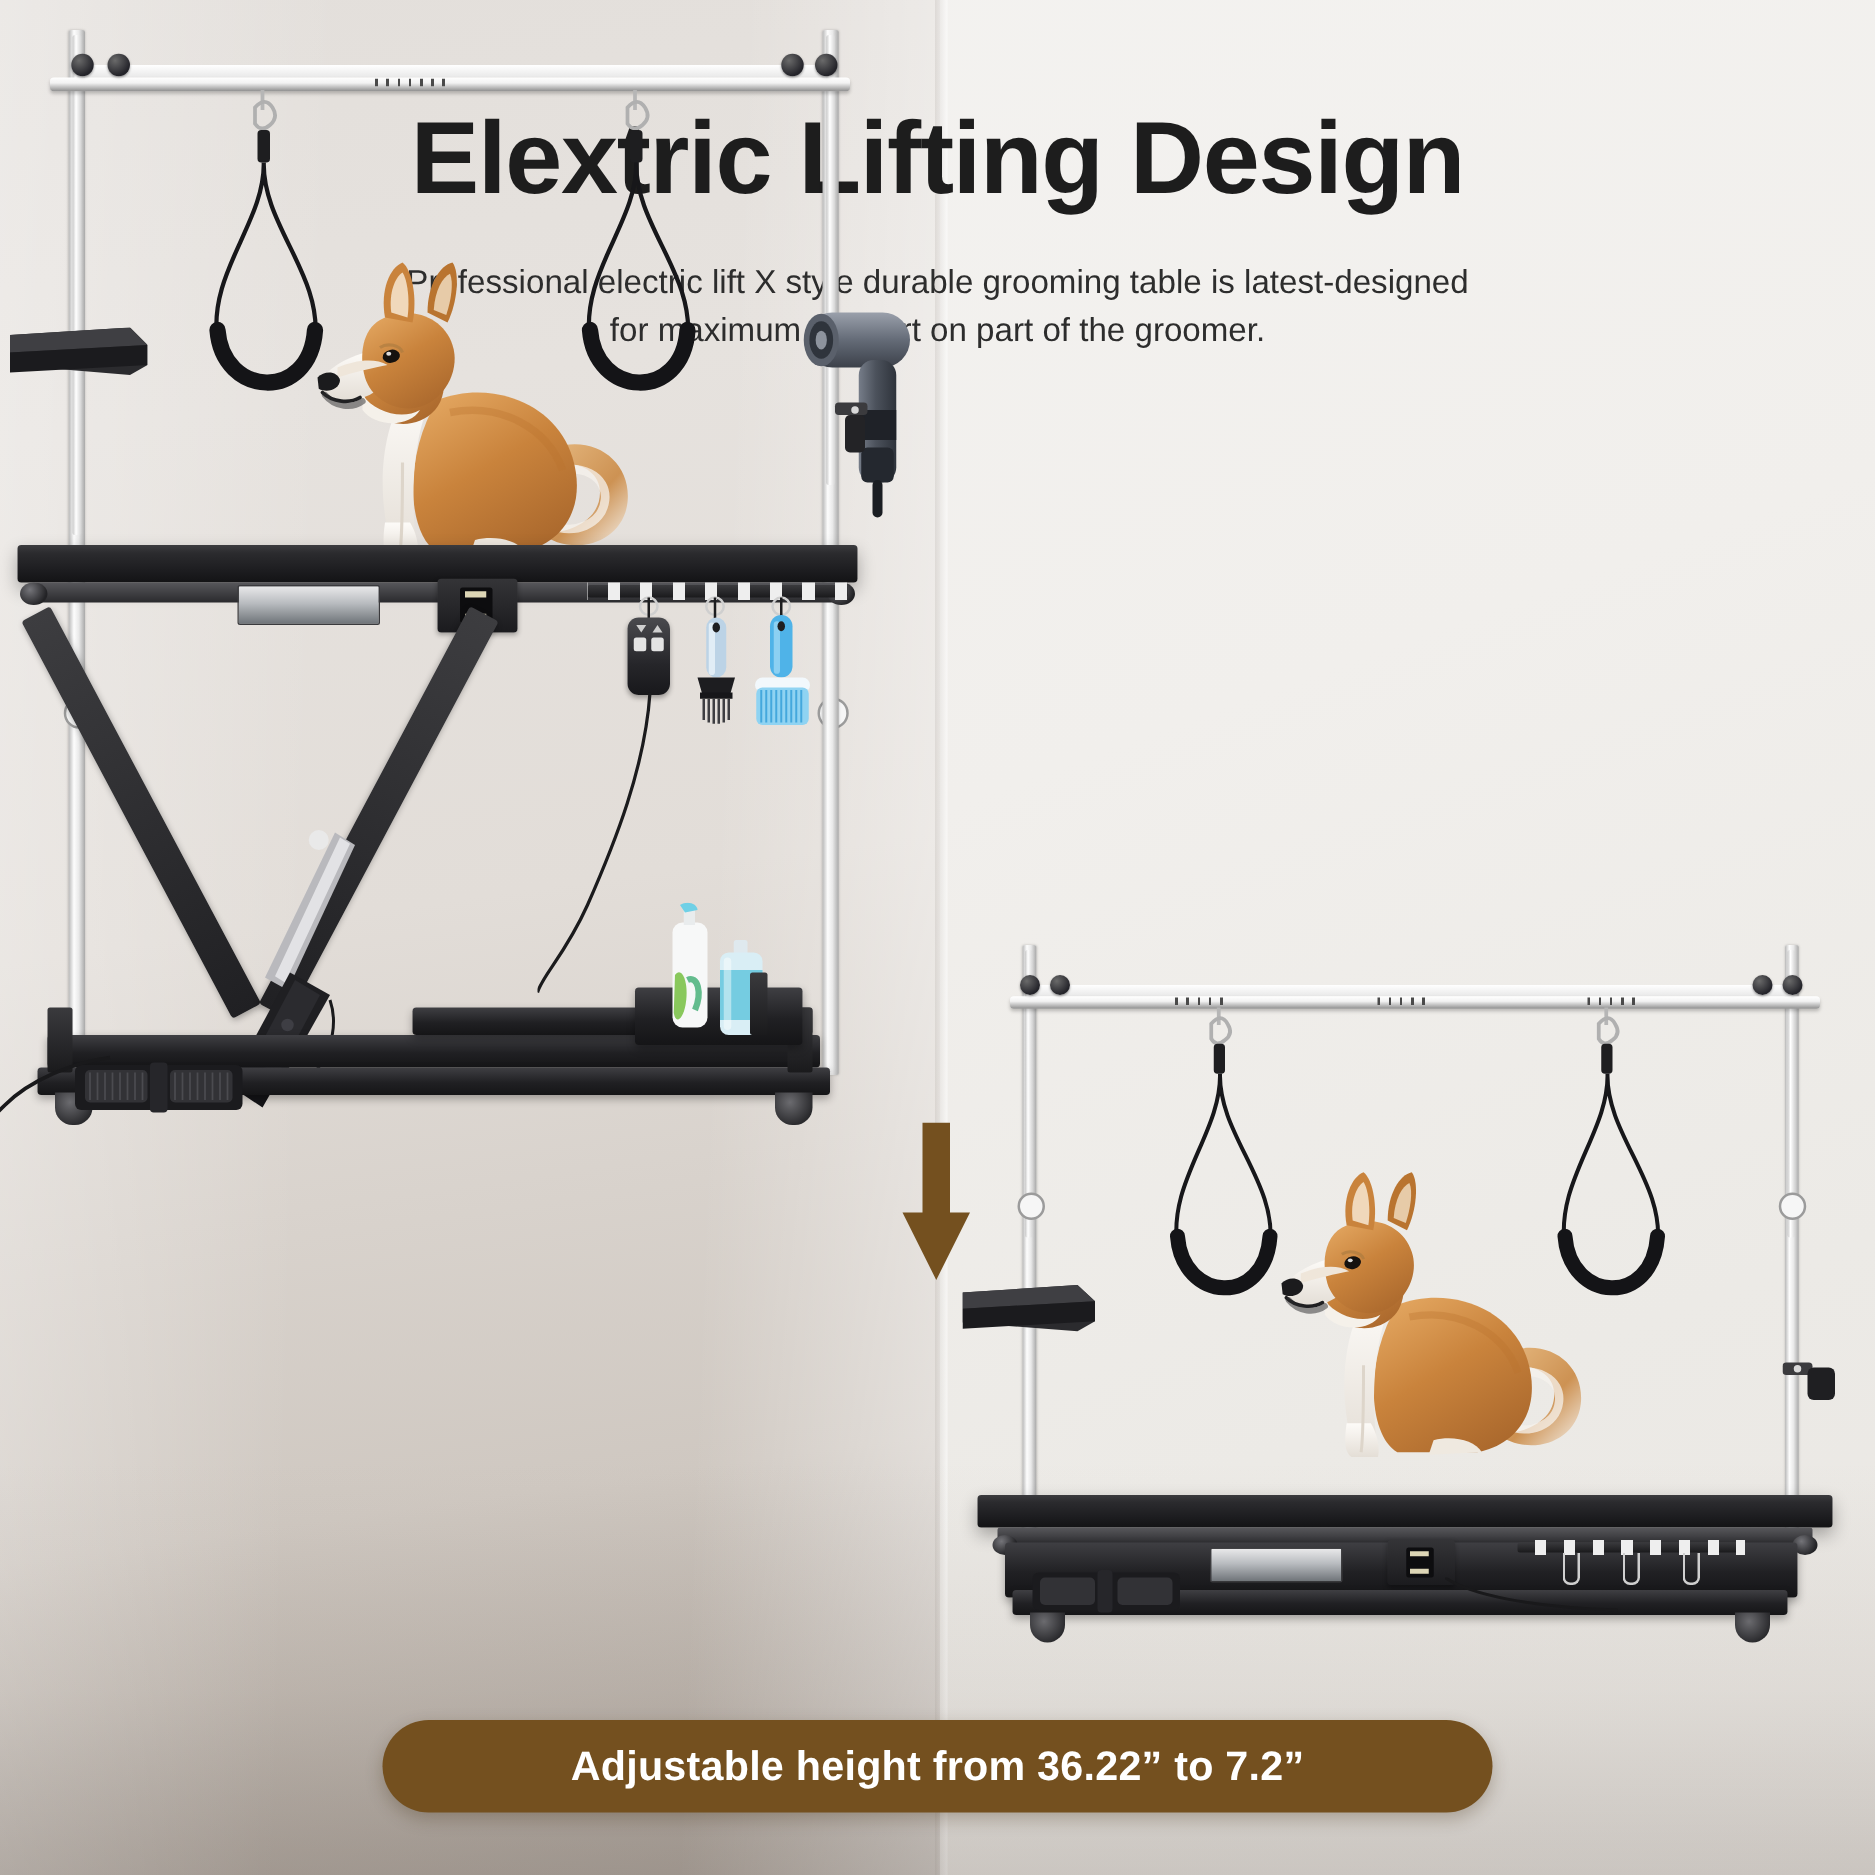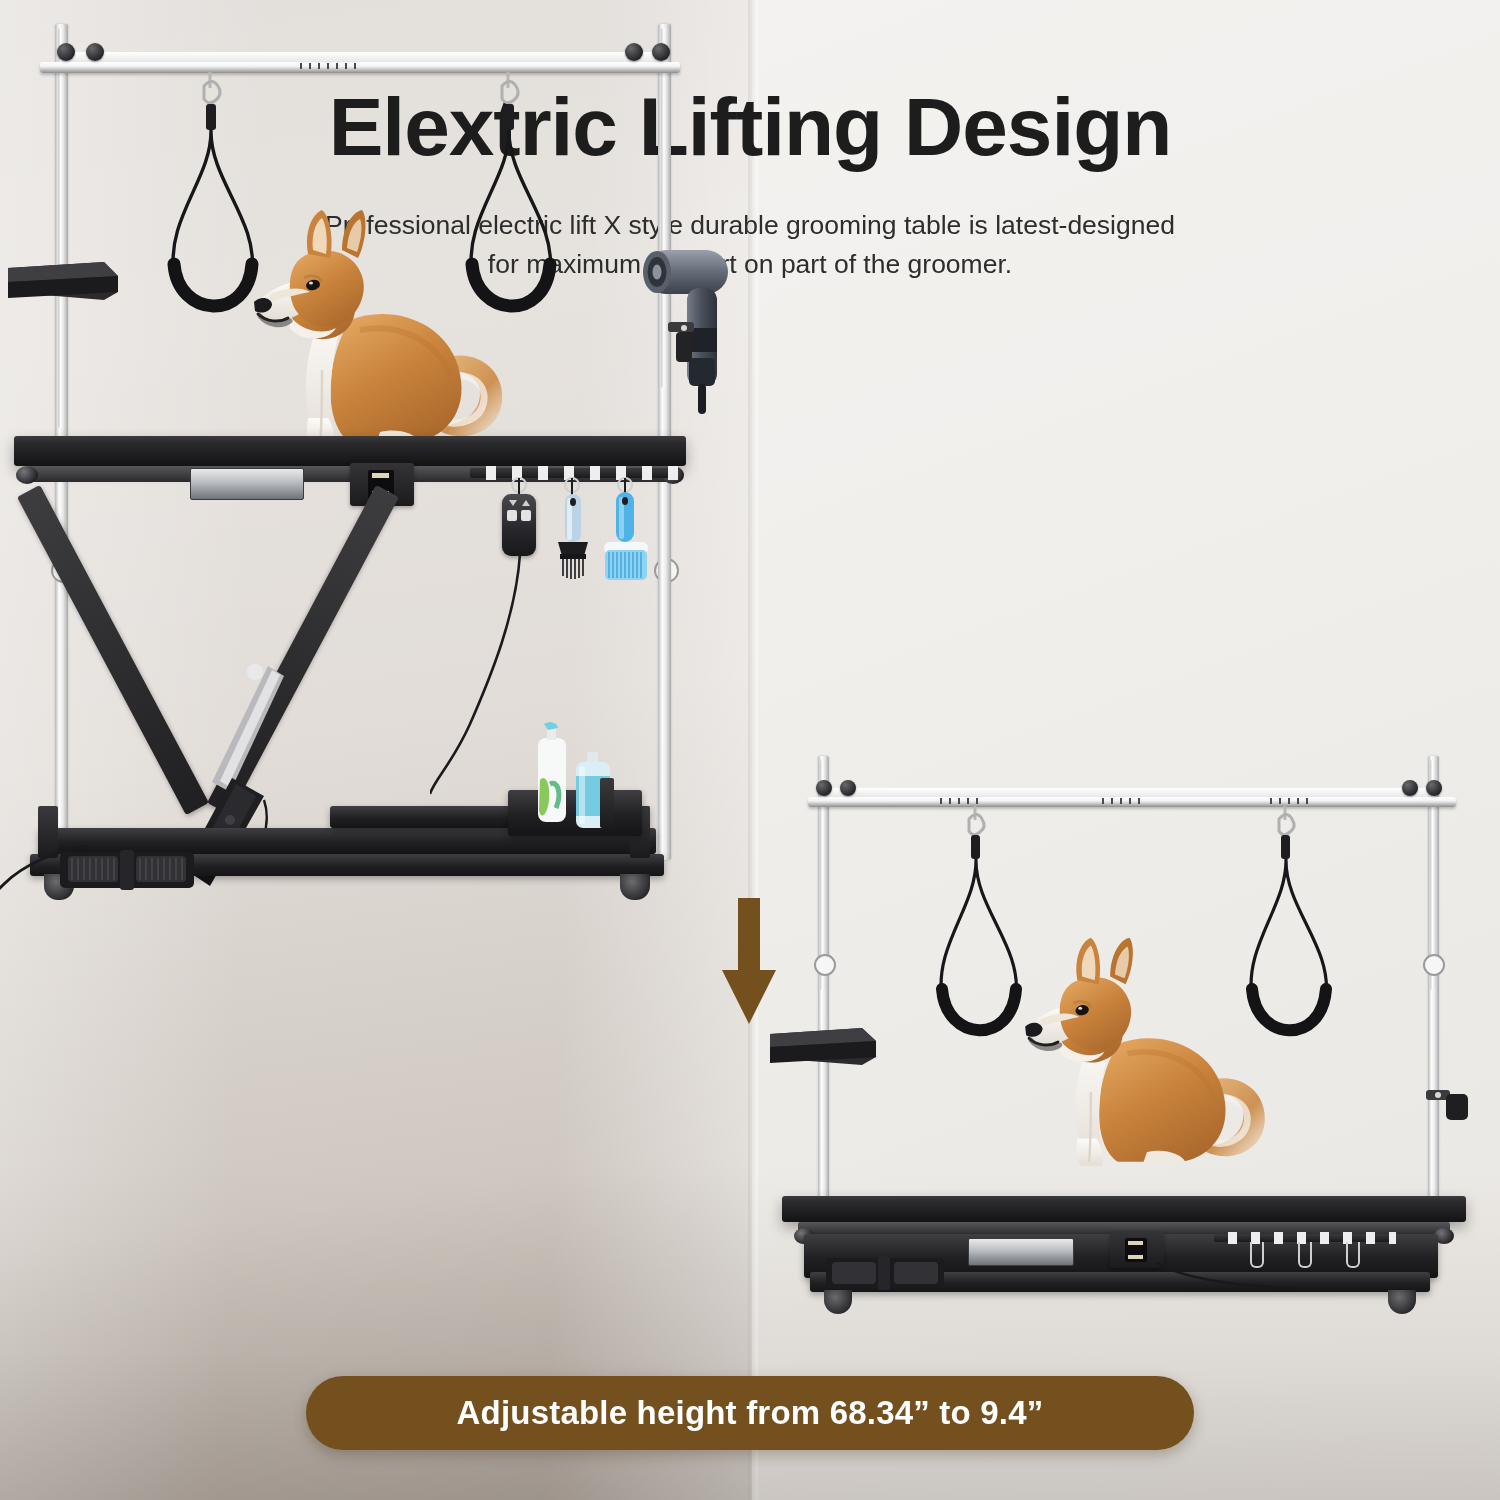--- a/index.html
+++ b/index.html
@@ -480,16 +480,16 @@
       <rect x="58" y="8" width="12" height="34" rx="3" fill="#26262a"></rect>
     </svg>
     <div class="foot" style="left:44px;top:548px;width:28px;height:24px;"></div>
     <div class="foot" style="left:608px;top:548px;width:28px;height:24px;"></div>
     <svg style="position:absolute;left:376px;top:520px;width:140px;height:36px;" viewBox="0 0 140 36">
       <path d="M0 0 C 20 14, 70 24, 138 26" fill="none" stroke="#19191b" stroke-width="2.4"></path>
     </svg>
   </div>
 
   <div class="banner">
-    <span class="banner-text">Adjustable height from 68.34” to 9.4”</span>
+    <span class="banner-text">Adjustable height from 36.22” to 7.2”</span>
   </div>
 
 </div>
 
 </body></html>

